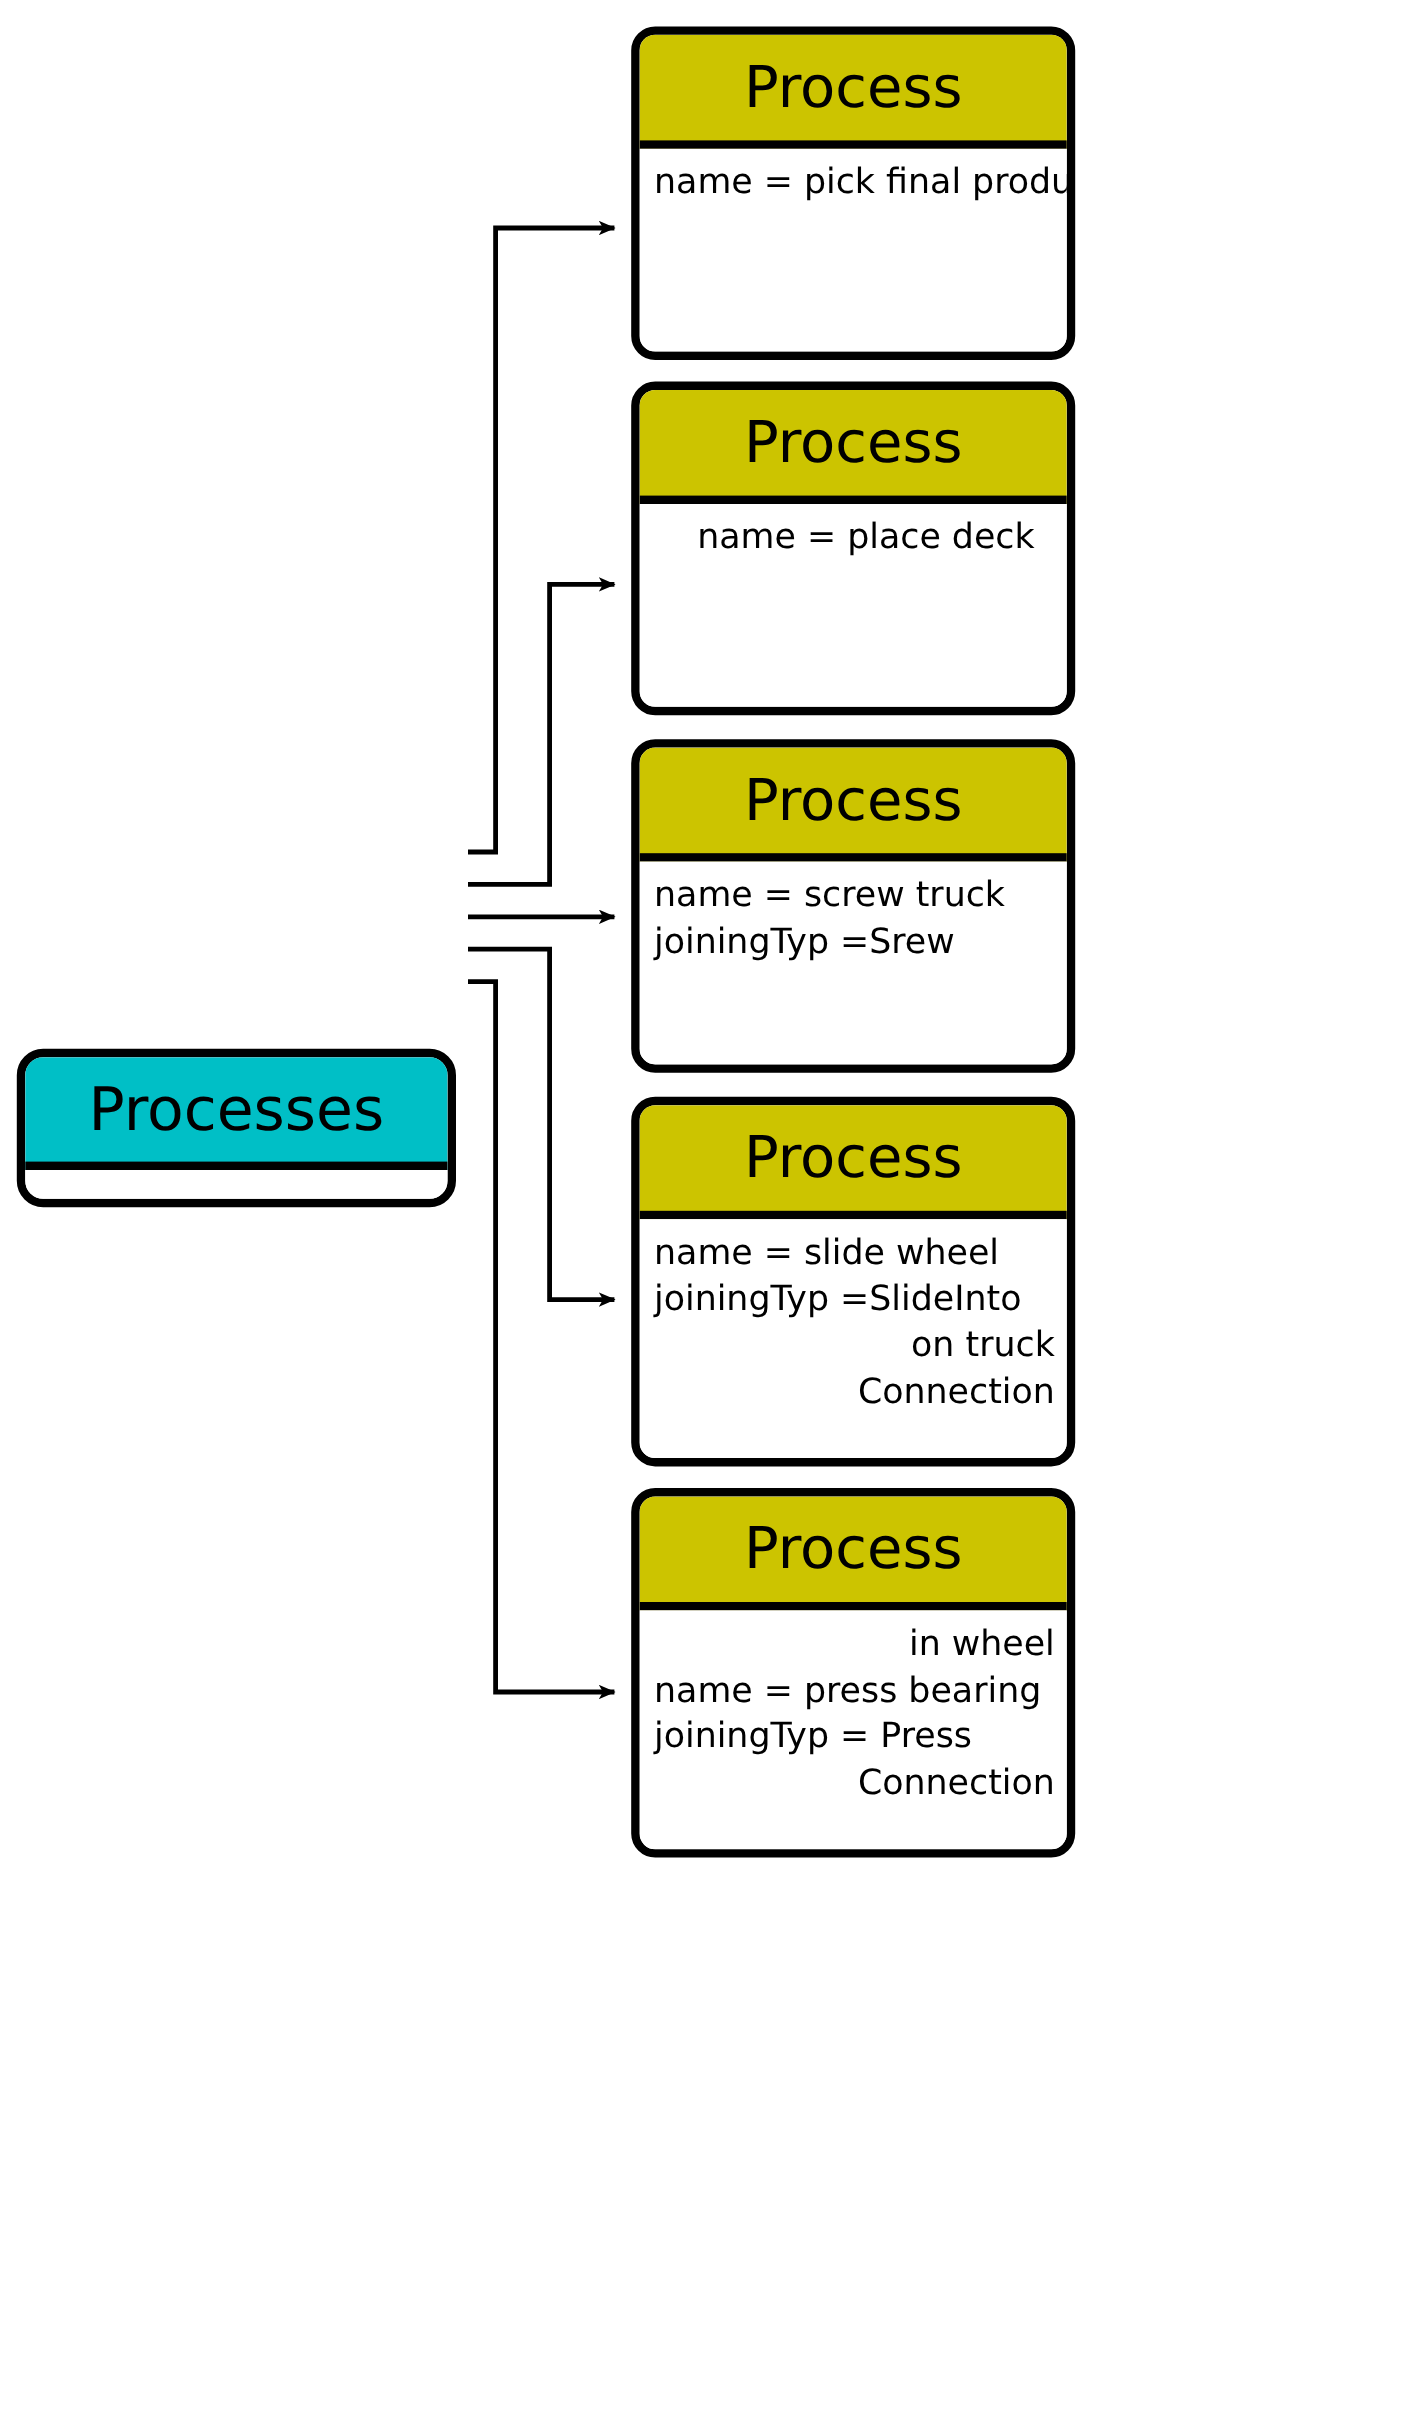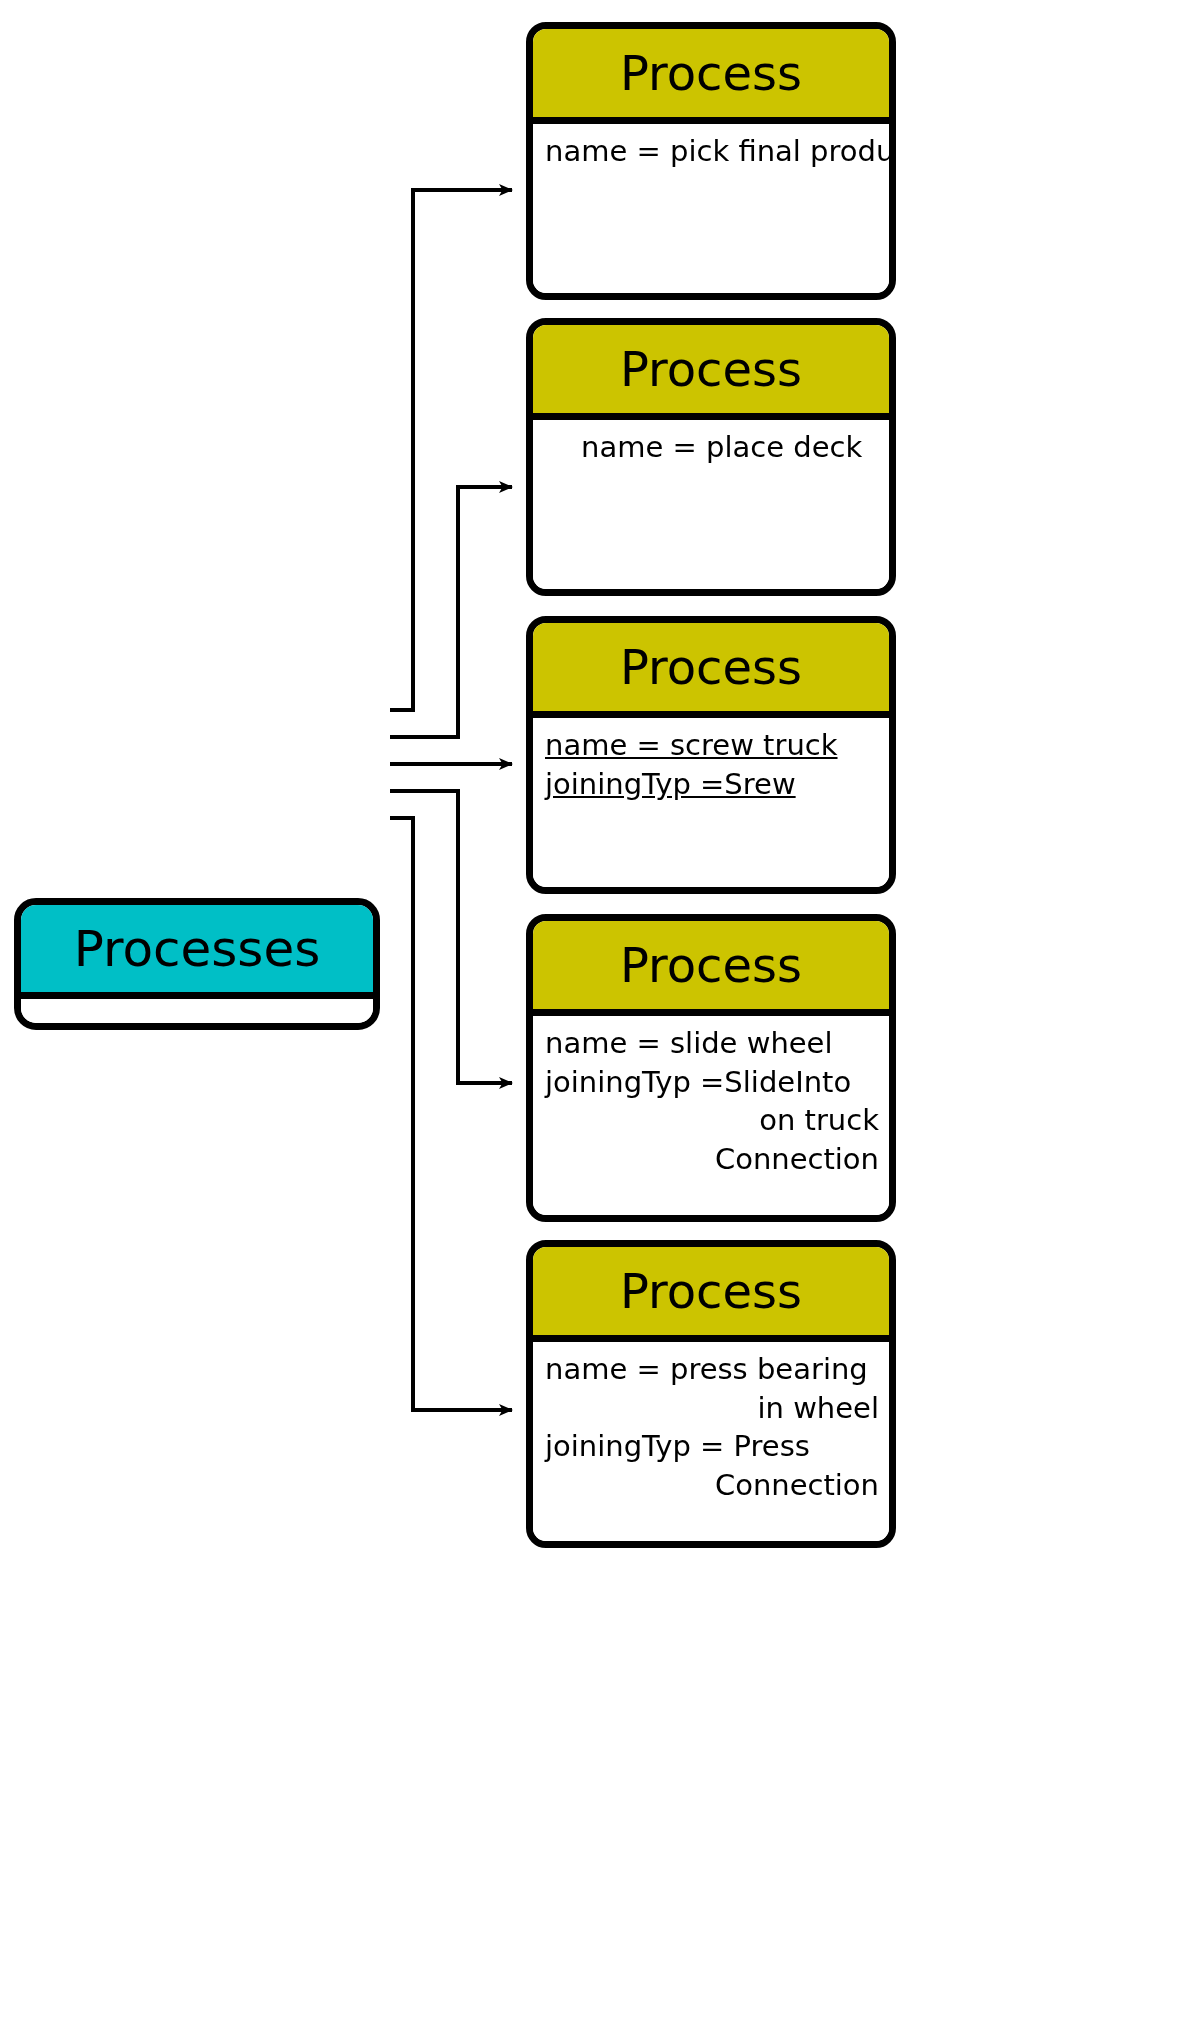--- a/index.html
+++ b/index.html
@@ -11,21 +11,21 @@
     overflow:hidden;
   }
   #canvas{position:absolute;left:0;top:0;width:1187px;height:2024px;}
 
   
   #wires{position:absolute;left:0;top:0;width:1187px;height:2024px;}
 
   
   .root-node{
     position:absolute;
-    left:14px;top:898px;
+    left:14px;top:874px;
     width:366px;height:132px;
     border:7px solid #000000;
     border-radius:22px;
     background:#ffffff;
     box-sizing:border-box;
     overflow:hidden;
     z-index:3;
   }
   .root-head{
     height:94px;
@@ -81,21 +81,21 @@
   }
   .attr.right{text-align:right;}
   .attr.left{text-align:left;}
 
   
   #node-0{top:22px;height:278px;}
   #node-0 .node-body{height:169px;}
   #node-1{top:318px;height:278px;}
   #node-1 .node-body{height:169px;padding-left:48px;}
   #node-2{top:616px;height:278px;}
-  #node-2 .node-body{height:169px;text-decoration:underline;}
+  #node-2 .node-body{height:169px;}
   #node-3{top:914px;height:308px;}
   #node-3 .node-body{height:199px;}
   #node-4{top:1240px;height:308px;}
   #node-4 .node-body{height:199px;}
 </style>
 </head>
 <body>
 
 <div id="canvas">
 
@@ -165,20 +165,20 @@
       <div class="attr right">on truck</div>
       <div class="attr right">Connection</div>
     </div>
   </div>
 
   <div class="node" id="node-4">
     <div class="node-head">
       <span>Process</span>
     </div>
     <div class="node-body">
+      <div class="attr right">in wheel</div>
       <div class="attr left">name = press bearing</div>
-      <div class="attr right">in wheel</div>
       <div class="attr left">joiningTyp = Press</div>
       <div class="attr right">Connection</div>
     </div>
   </div>
 
 </div>
 
 </body></html>

